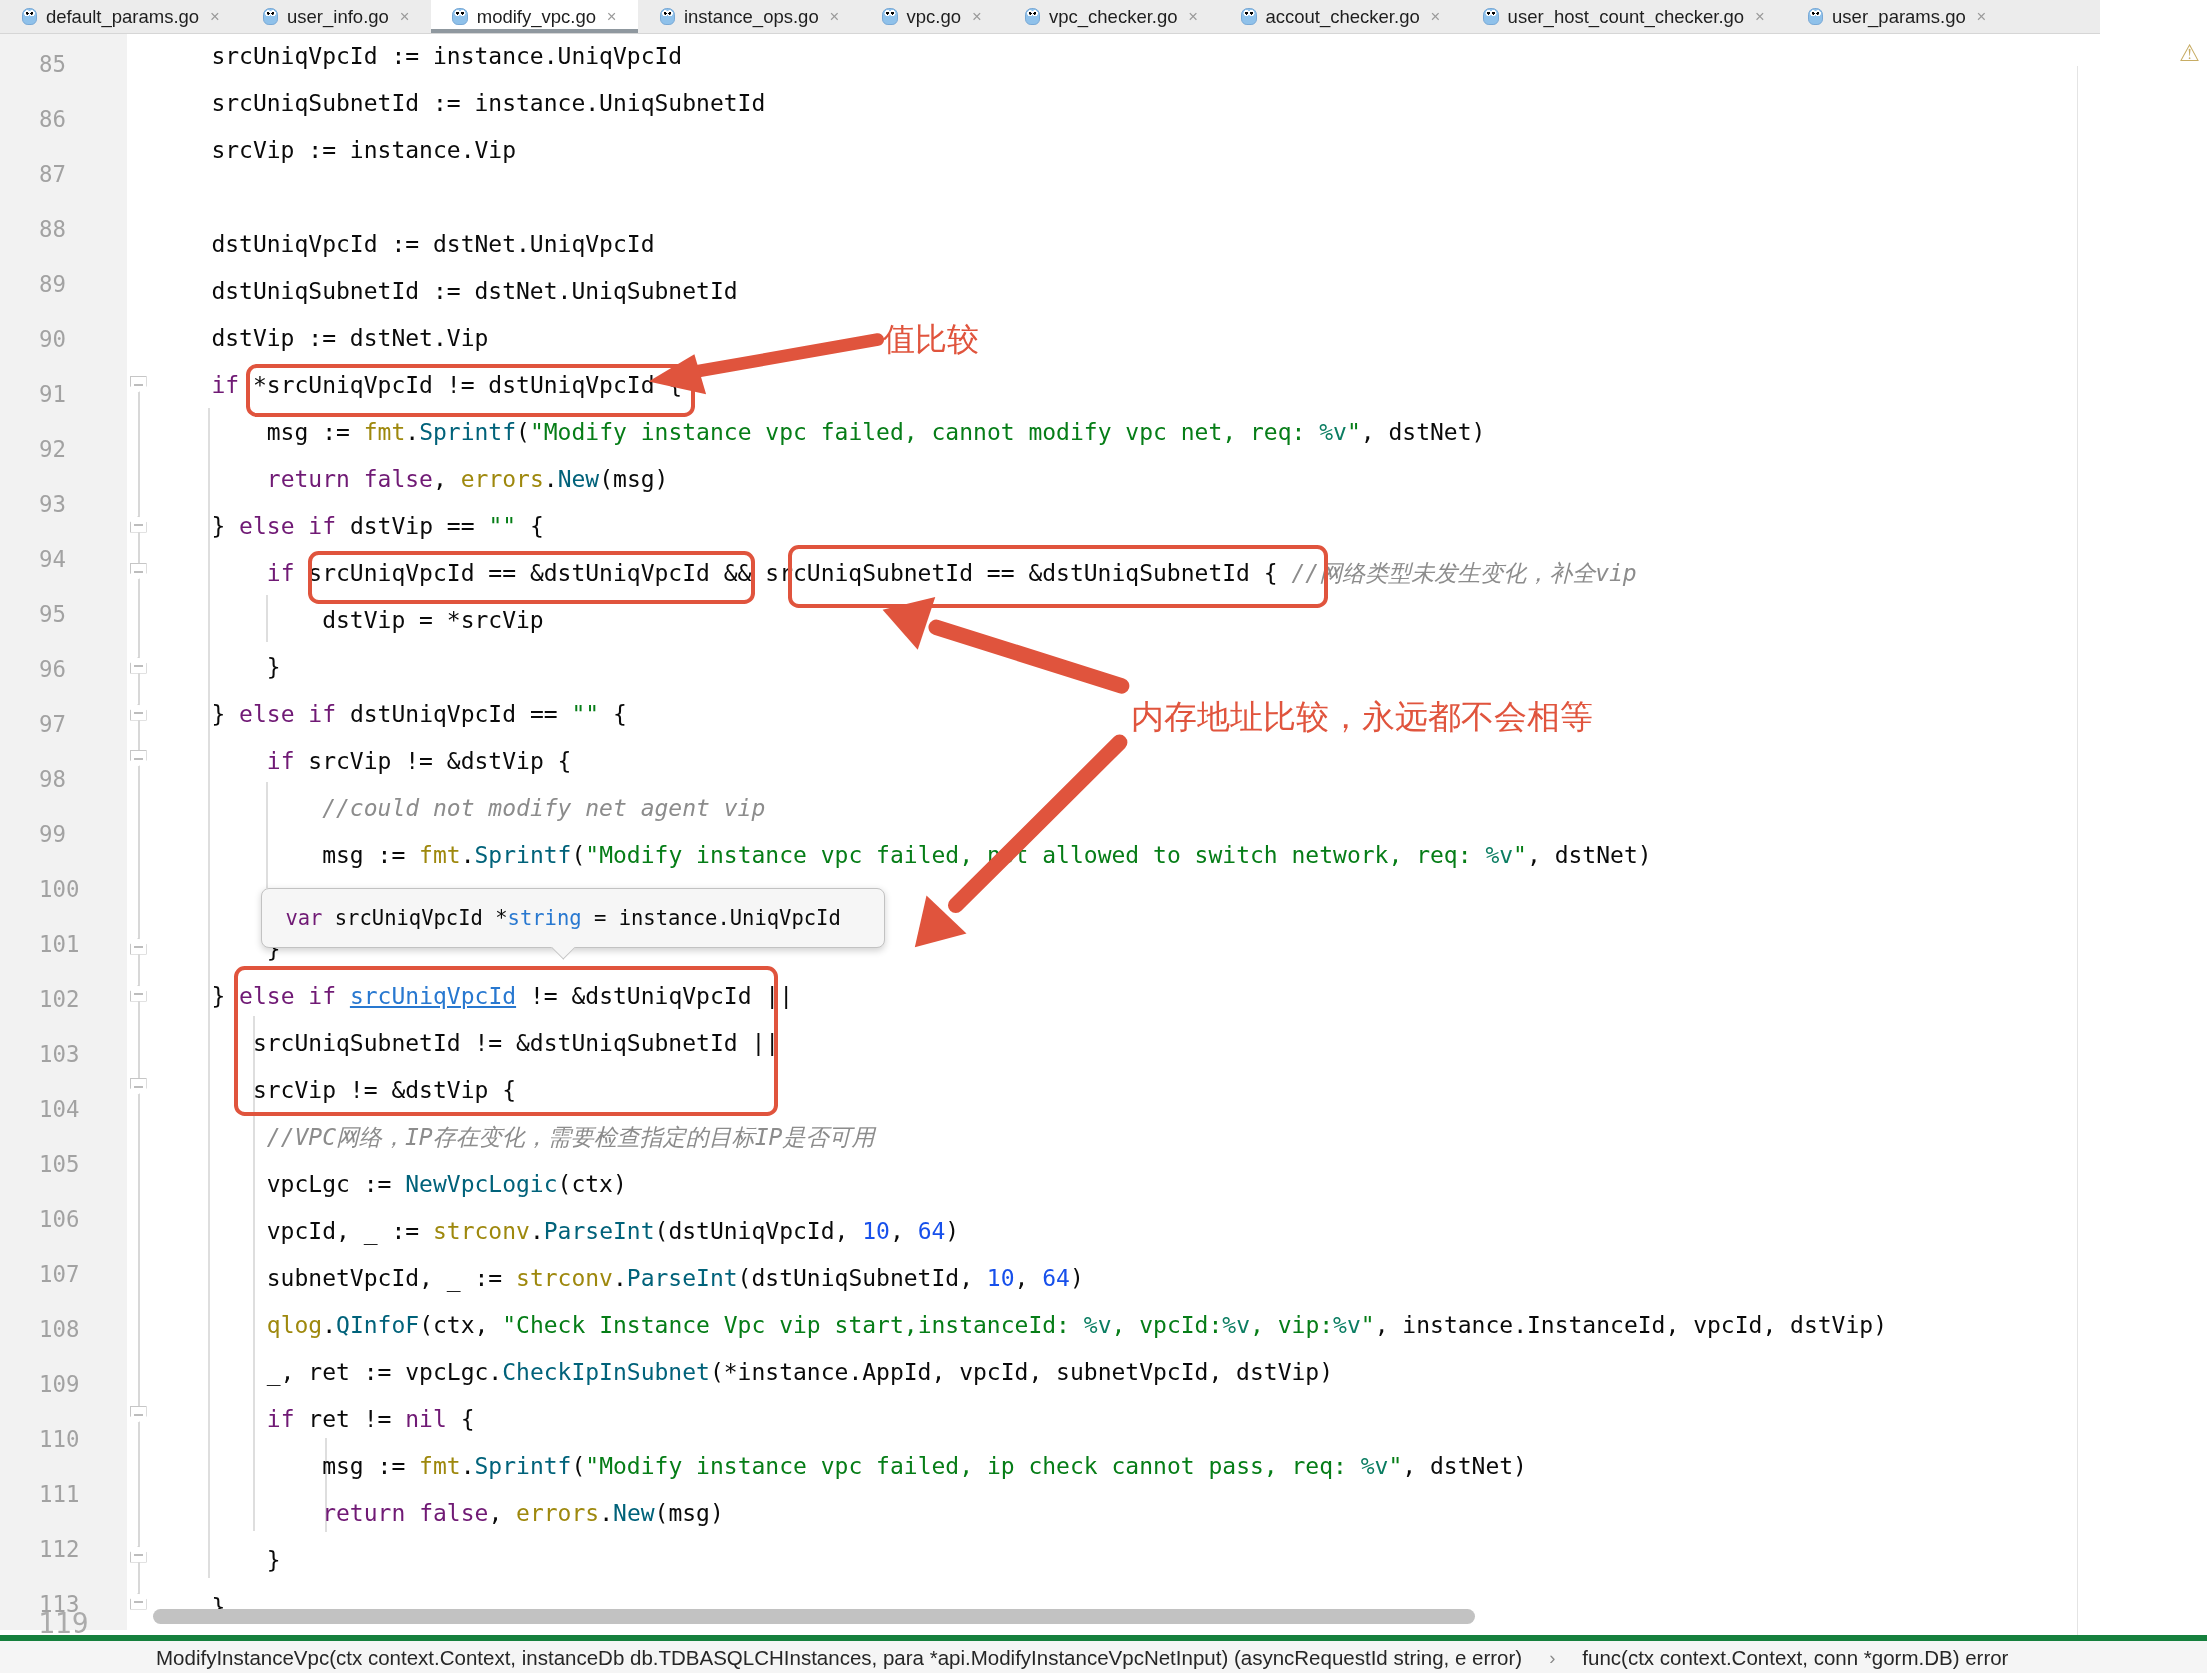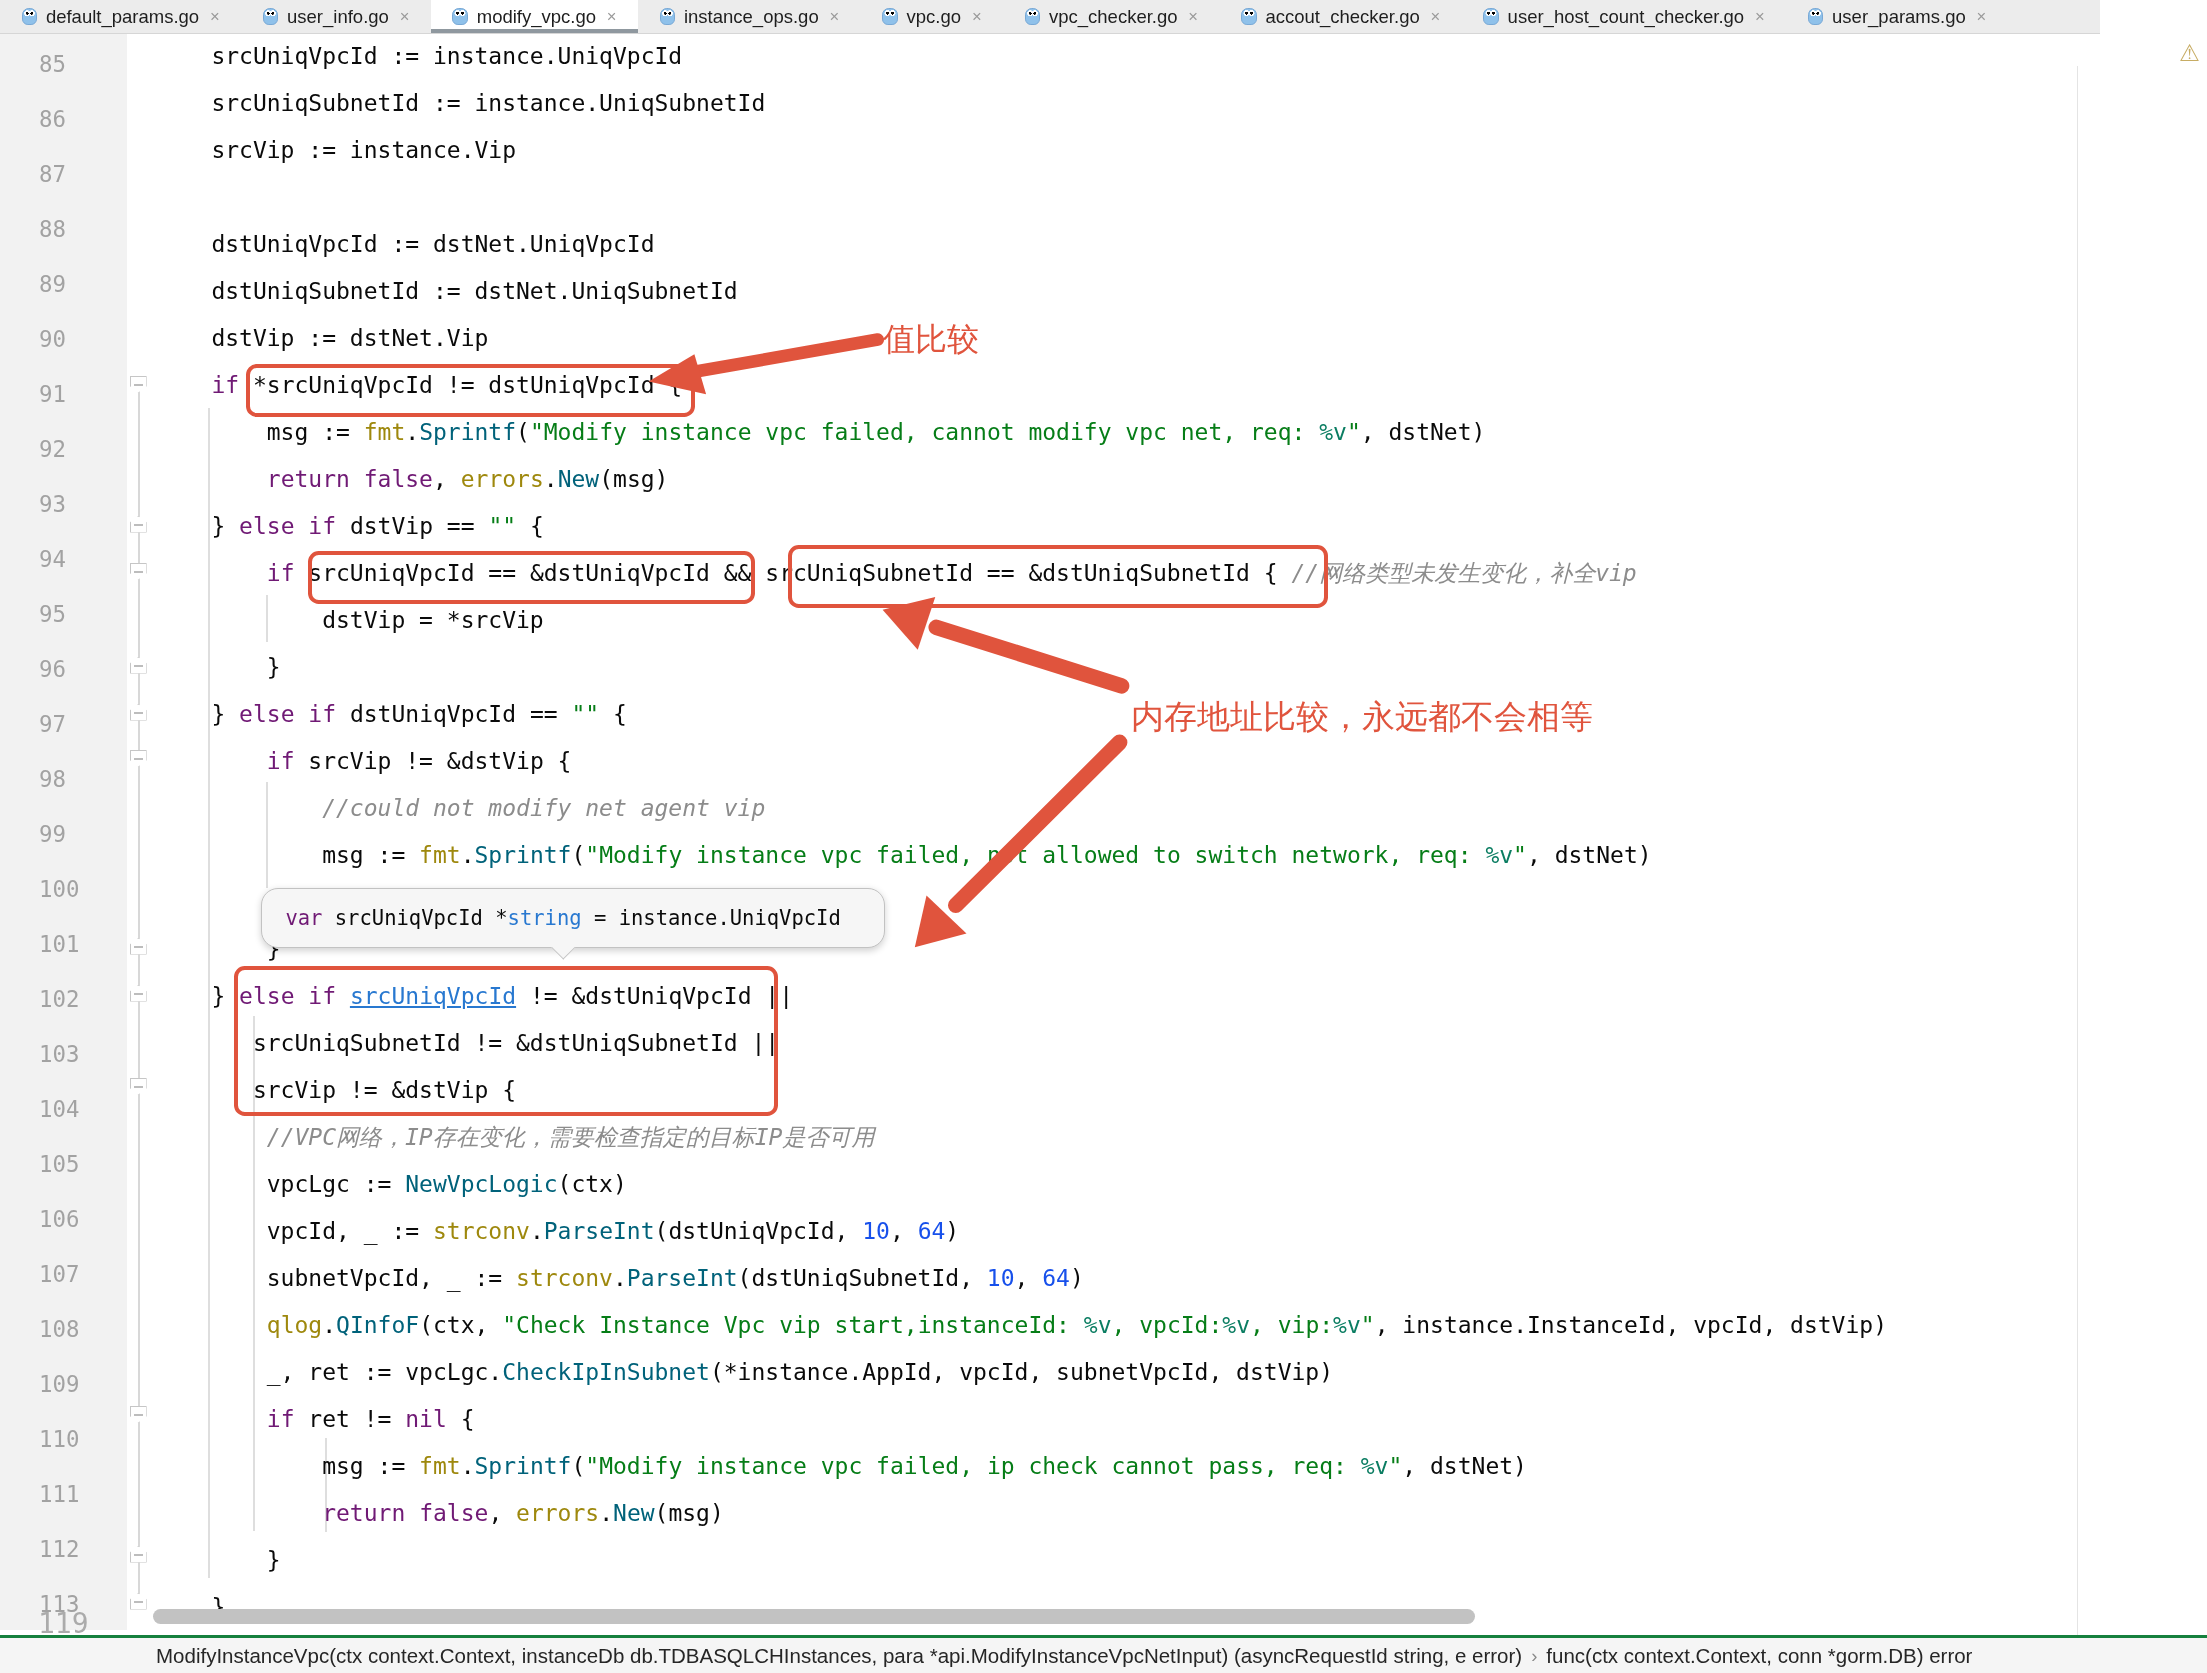--- a/index.html
+++ b/index.html
@@ -43,31 +43,31 @@
   .guide{position:absolute;width:2px;background:#DEDEDE;z-index:2;}
   #margin-guide{position:absolute;left:2077px;top:33px;width:1px;height:1571px;background:#E4E4E4;z-index:2;}
   #warn{position:absolute;left:2179px;top:39px;font-size:23.4px;color:#C7AC64;z-index:6;}
   
   .abox{position:absolute;border:4.9px solid #E0543D;border-radius:10.7px;z-index:30;}
   .albl{position:absolute;color:#E0543D;z-index:50;font-weight:500;
         font-family:"Liberation Sans", sans-serif;white-space:nowrap;}
   #arrows{position:absolute;left:0;top:0;width:2208px;height:1674px;z-index:48;pointer-events:none;}
   
   #tooltip{position:absolute;left:261px;top:888px;width:624px;height:60px;background:#F6F6F6;
-           border:1.5px solid #C2C2C2;border-radius:17px;z-index:45;
+           border:1.5px solid #C2C2C2;border-radius:8px;z-index:45;
            box-shadow:0 2.9px 7.8px rgba(0,0,0,0.18);
            display:flex;align-items:center;padding-left:23.4px;box-sizing:border-box;
            font-family:"DejaVu Sans Mono", monospace;font-size:20.5px;color:#0A0A0A;white-space:pre;}
   #tooltip .notch{position:absolute;left:293px;bottom:-8.8px;width:15.6px;height:15.6px;background:#F6F6F6;
            border-right:1.5px solid #C2C2C2;border-bottom:1.5px solid #C2C2C2;transform:rotate(45deg);}
   
   #hscroll{position:absolute;left:153px;top:1609px;width:1322px;height:14.6px;background:#C2C2C2;
            border-radius:7.8px;z-index:20;}
   #breadcrumbs{position:absolute;left:0;top:1635px;width:2208px;height:39px;background:#F5F5F5;
-           border-top:3px solid #15803d;display:flex;align-items:center;gap:9px;
+           border-top:6px solid #15803d;display:flex;align-items:center;gap:27px;
            padding-left:156px;box-sizing:border-box;font-size:20.5px;color:#262626;z-index:25;white-space:nowrap;}
   #breadcrumbs .sep{color:#8A8A8A;font-size:18.5px;}
 </style>
 </head>
 <body>
 
 <div id="tabbar">
     <div class="tab">
       <span class="gopher"></span>
       <span>default_params.go</span>

